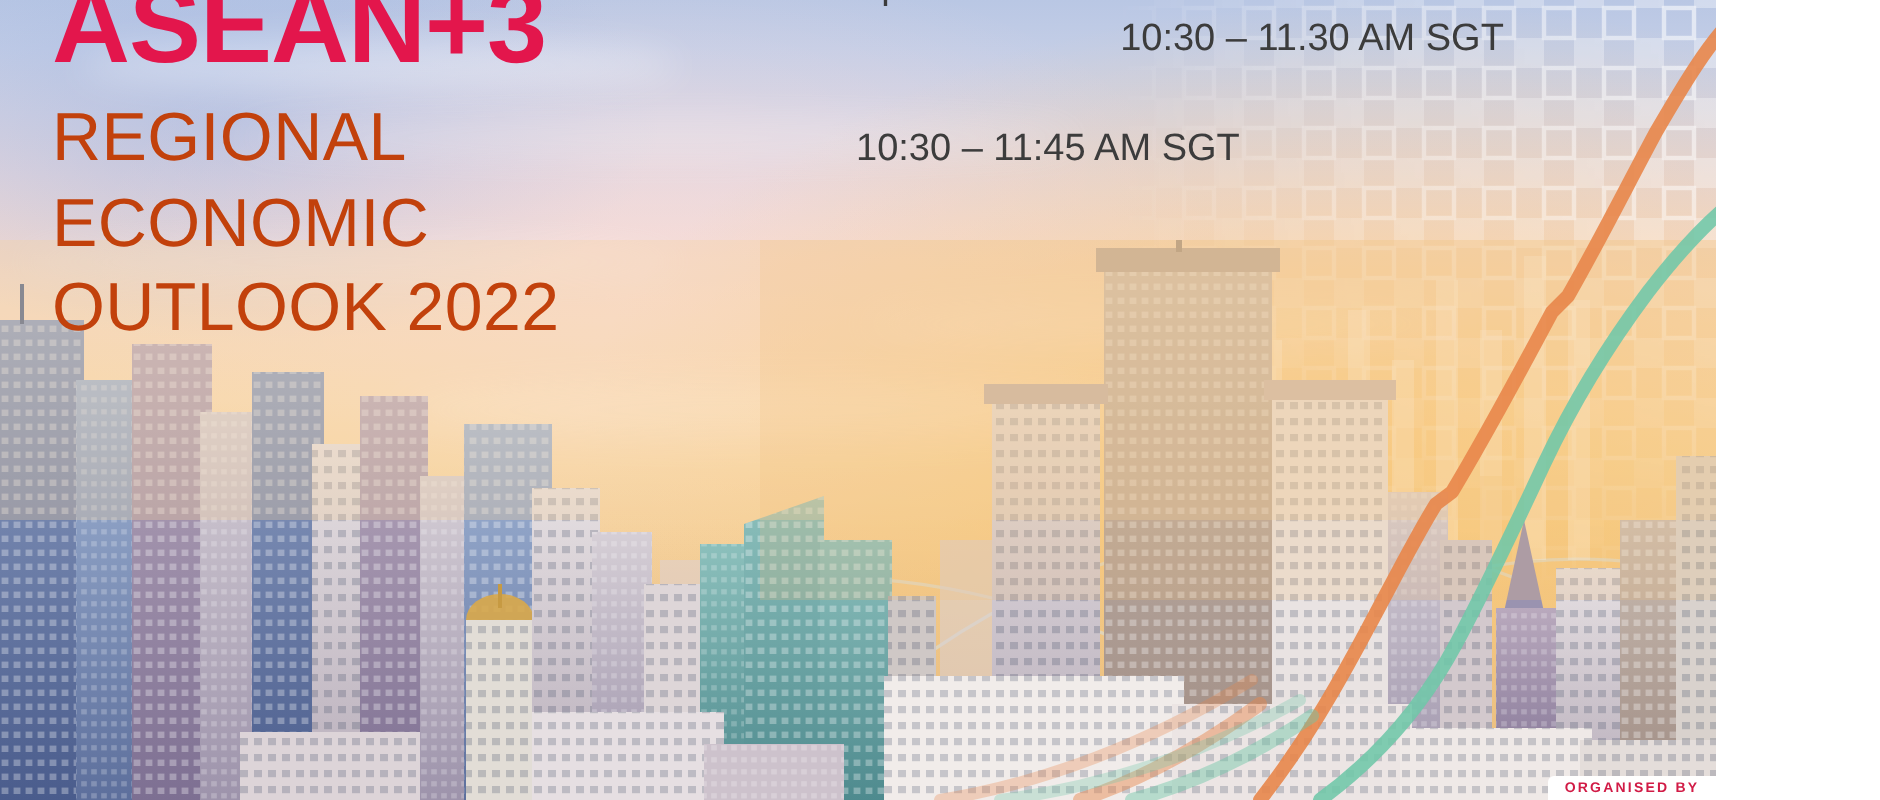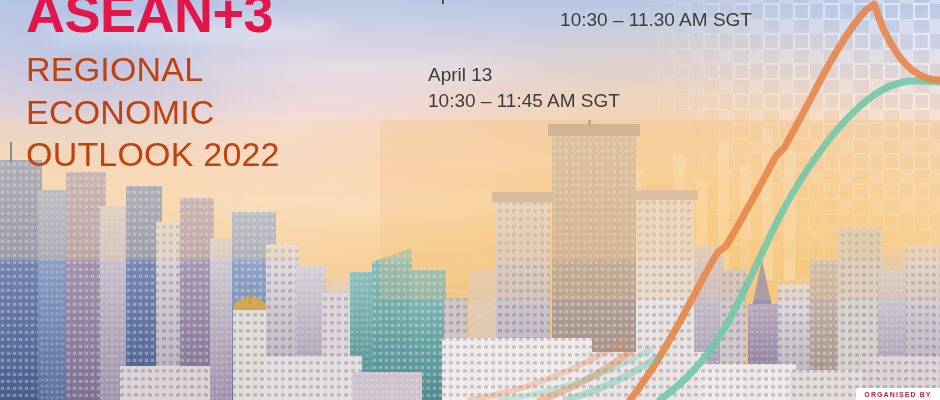--- a/index.html
+++ b/index.html
@@ -3,21 +3,21 @@
 <meta charset="utf-8">
 <title>ASEAN+3 Regional Economic Outlook 2022 Banner</title>
 <style>
   html,body{margin:0;padding:0;background:#ffffff;}
   body{
     font-family:"Liberation Sans","DejaVu Sans",sans-serif;
     -webkit-font-smoothing:antialiased;
   }
   #banner{
     position:relative;
-    width:940px;
+    width:858px;
     height:400px;
     overflow:hidden;
     background:#cfd8ea;
   }
 
   
   .sky{
     position:absolute; left:0; top:0; width:940px; height:400px;
     background:
       linear-gradient(to bottom,
@@ -411,21 +411,20 @@
   </div>
 
   <div class="events">
 
     <div class="event" style="margin-bottom:30px;">
       <div class="ev-date" style="color:#3C3C3C;">April 12</div>
       <div class="ev-time" style="color:#3C3C3C;text-align:center;">10:30 – 11.30 AM SGT</div>
     </div>
 
     <div class="event">
-      <div class="ev-date" style="color:#3C3C3C;">April 13</div>
       <div class="ev-time" style="color:#3C3C3C;">10:30 – 11:45 AM SGT</div>
     </div>
 
   </div>
 
   <div class="organised">
     <span class="organised-label" style="color:#D11B46;">ORGANISED BY</span>
   </div>
 
 </div>

